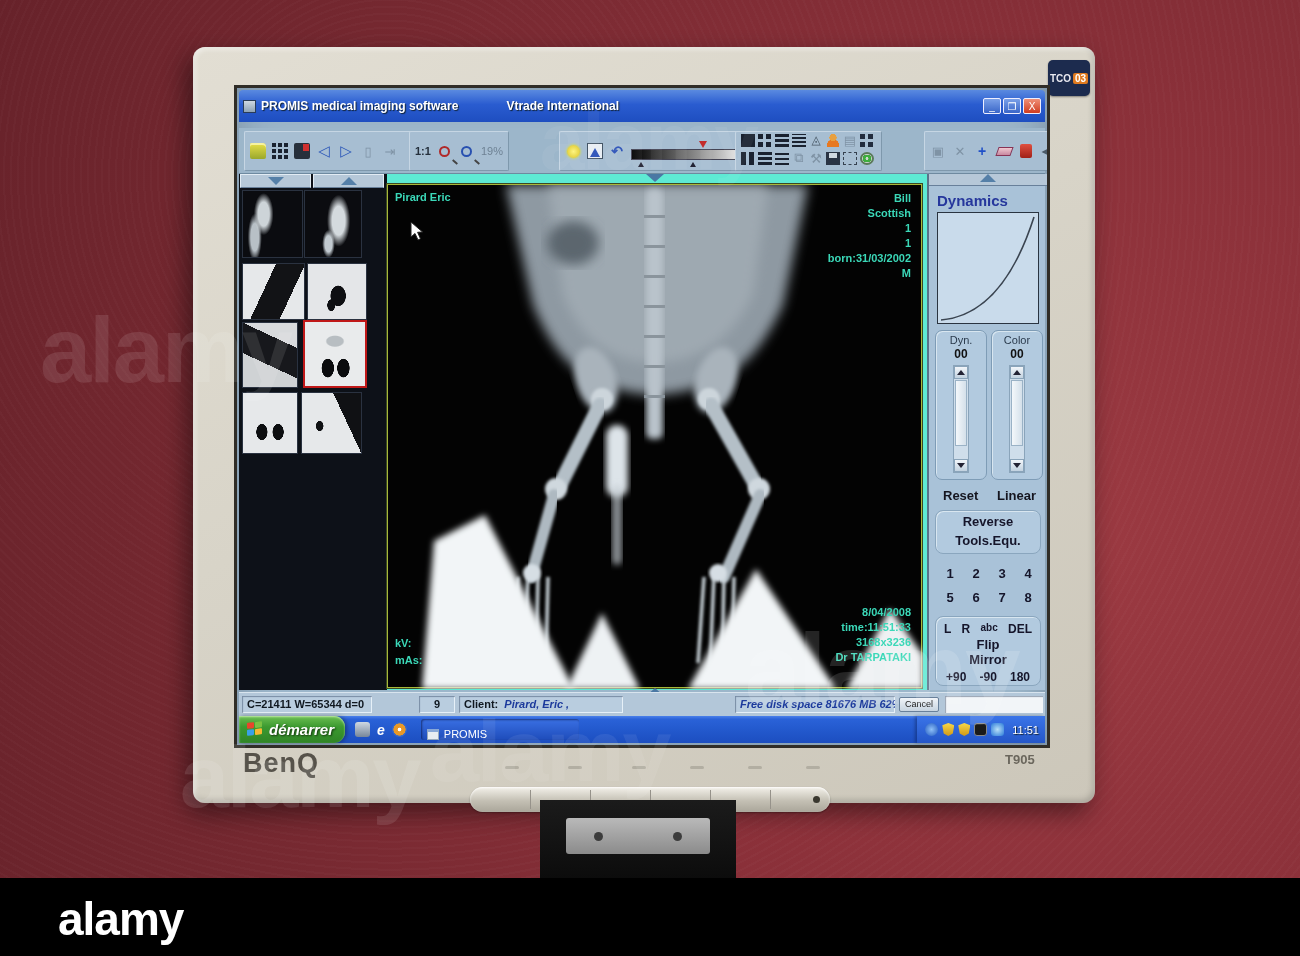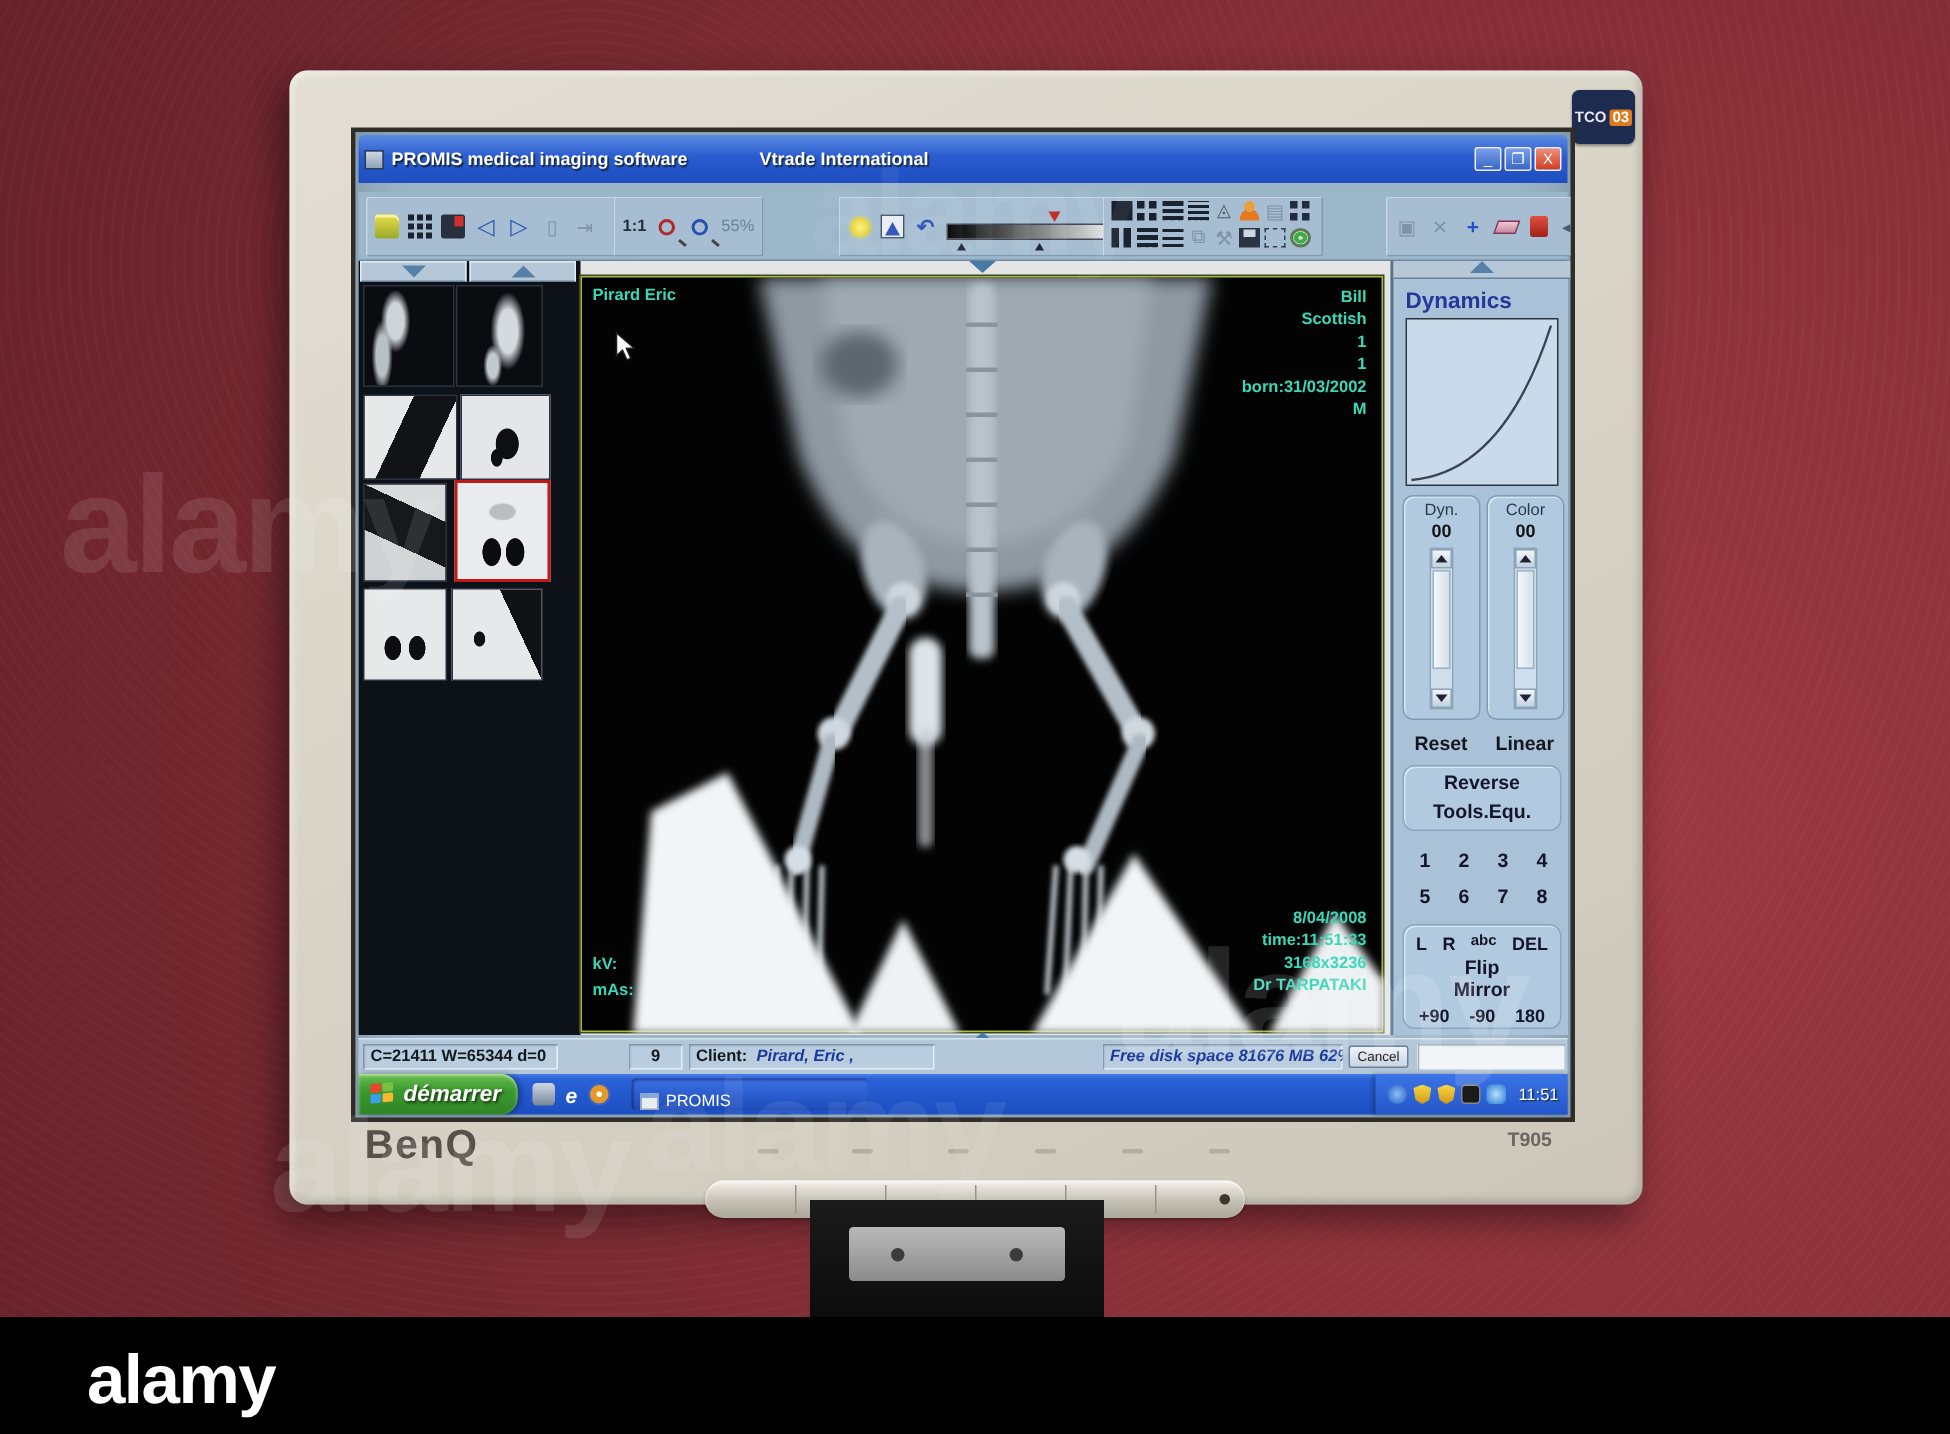--- a/index.html
+++ b/index.html
@@ -104,21 +104,21 @@
   .mini-dash { border:1px dashed #35414f; background:transparent; }
   .mini-cd { border-radius:50%; border:2px solid #5a7a5a; background:radial-gradient(#cdd8cd 20%, #3fae3f 22% 60%, #cdd8cd 62%); }
   .ic-eraser { width:15px; height:9px; background:linear-gradient(#f0c8d0,#c888a0); transform:skewX(-20deg); border:1px solid #835; }
   .ic-stop { width:12px; height:14px; background:linear-gradient(#e05040,#a02018); border-radius:2px; }
   .ic-speaker { color:#4a5a68; font-size:12px; }
   .ic-cross { color:#2050c8; font-weight:bold; font-size:14px; }
   .tb-txt { font-size:11px; font-weight:bold; color:#25303c; }
   .tb-pct { font-size:11px; color:#6e8294; }
 
   
-  .workspace { left:2px; top:86px; width:806px; height:516px; background:#e5e5e5; }
+  .workspace { left:2px; top:86px; width:806px; height:516px; background:#5eead4; }
 
   
   .thumbpanel { position:absolute; left:0; top:0; width:148px; height:516px; background:#0d1118; }
   .thumbhead { position:absolute; top:0; height:14px; background:#b6c8d8; border:1px solid #e2ecf4; border-bottom-color:#68809a; display:flex; align-items:center; justify-content:center; }
   .tri-down { width:0; height:0; border-left:8px solid transparent; border-right:8px solid transparent; border-top:8px solid #5580a8; }
   .tri-up { width:0; height:0; border-left:8px solid transparent; border-right:8px solid transparent; border-bottom:8px solid #5580a8; }
   .thumb { position:absolute; border:1px solid #2a3240; }
   .thumb.selected { border:2px solid #c01818; }
 
   
@@ -227,21 +227,21 @@
       <span class="ic ic-dim">↓</span>
     </div>
     <div class="tbgroup" style="left:170px;">
       <span class="tb-txt">1:1</span>
       <span class="ic">
           <span class="ic-mag"></span>
         </span>
       <span class="ic">
           <span class="ic-mag blue"></span>
         </span>
-      <span class="tb-pct">55%</span>
+      <span class="tb-pct">19%</span>
     </div>
     <div class="tbgroup" style="left:320px;">
       <span class="ic">
           <span class="ic-bulb"></span>
         </span>
       <span class="ic ic-hist"></span>
       <span class="ic ic-undo">↶</span>
       <span class="grad-slider">
         <span class="mark"></span>
         <span class="tick" style="left:6px;"></span>

